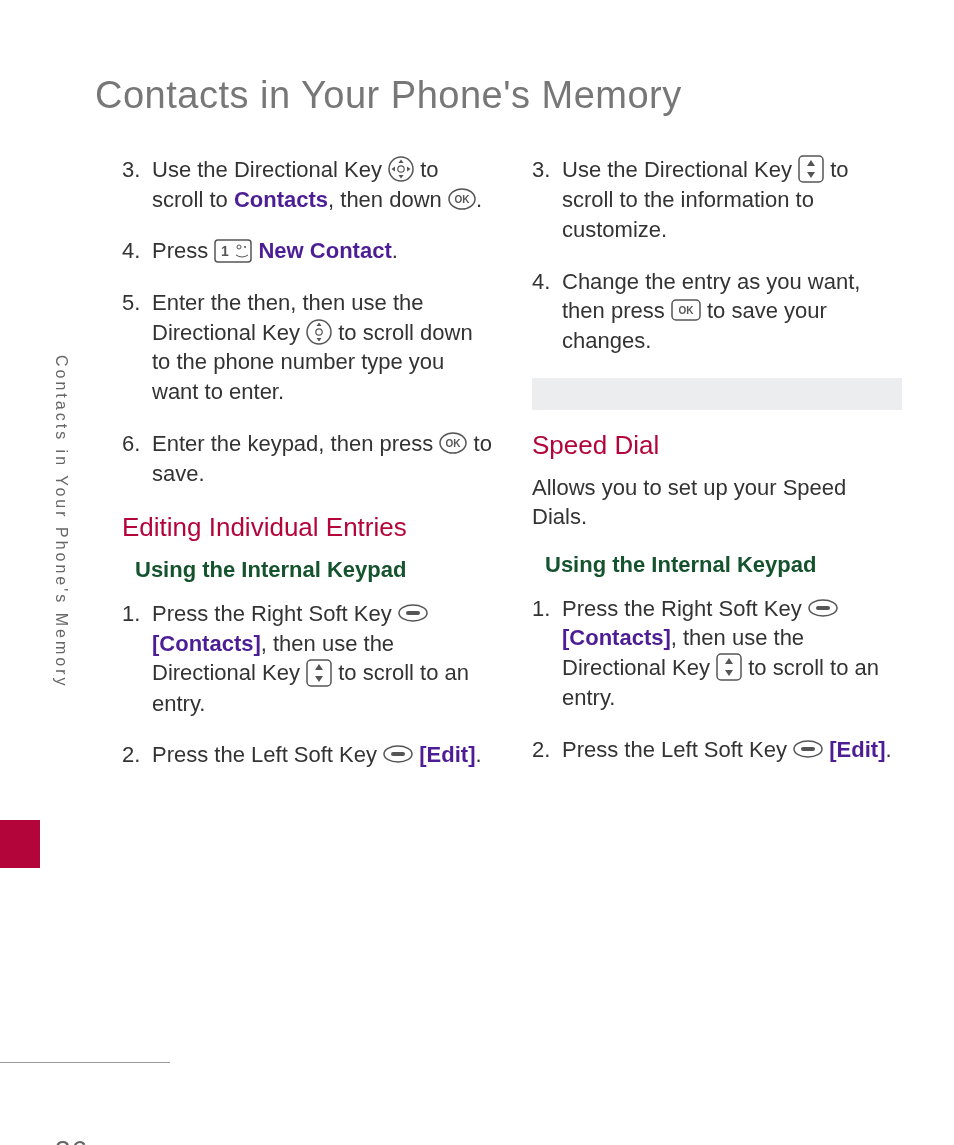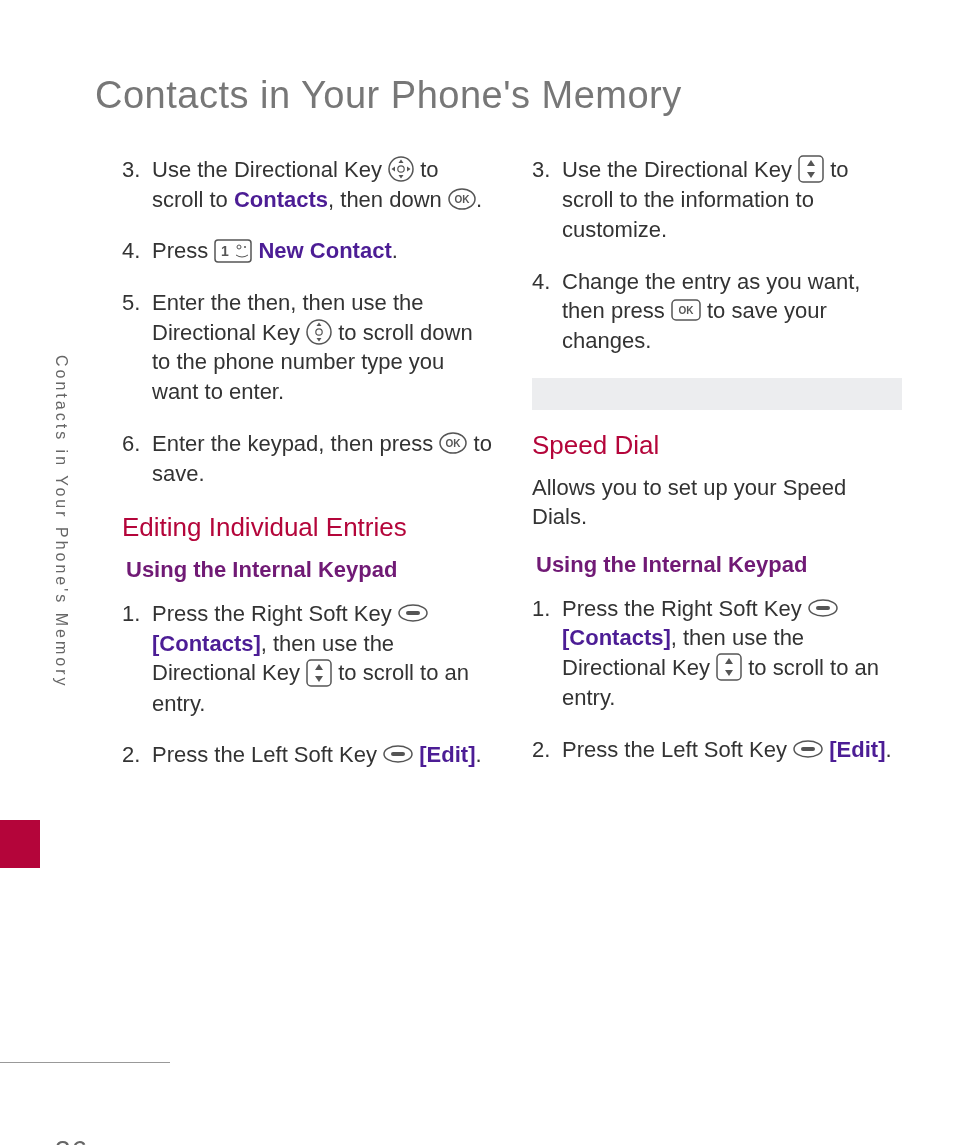--- a/index.html
+++ b/index.html
@@ -76,22 +76,22 @@
     color: #4c1d95;
   }
   .sub-h2 {
     font-size: 26px;
     color: #b4053a;
     font-weight: 400;
     margin: 18px 0 10px 0;
   }
   .sub-h3 {
     font-weight: 600;
-    color: #701a75;
-    margin: 8px 0 14px 4px;
+    color: #14532d;
+    margin: 8px 0 14px 13px;
   }
   .note-box {
     background: #ecedef;
     padding: 14px 16px 18px 16px;
     margin: 8px 0 16px 0;
     font-size: 19px;
     line-height: 1.45;
     color: #555;
   }
   .note-box .note-label {

